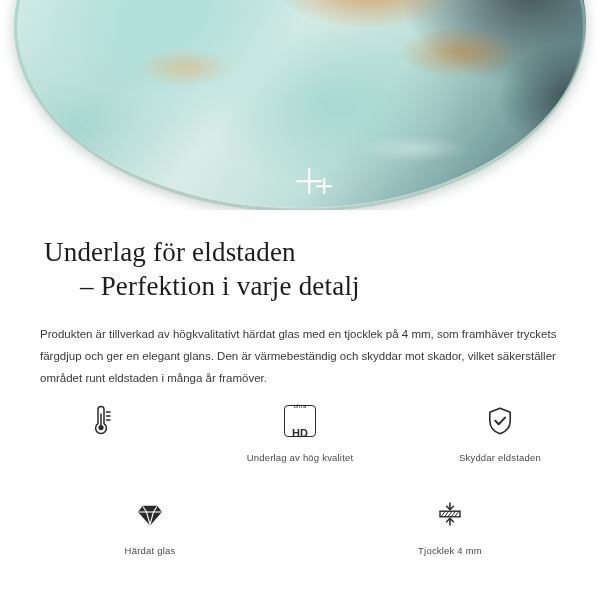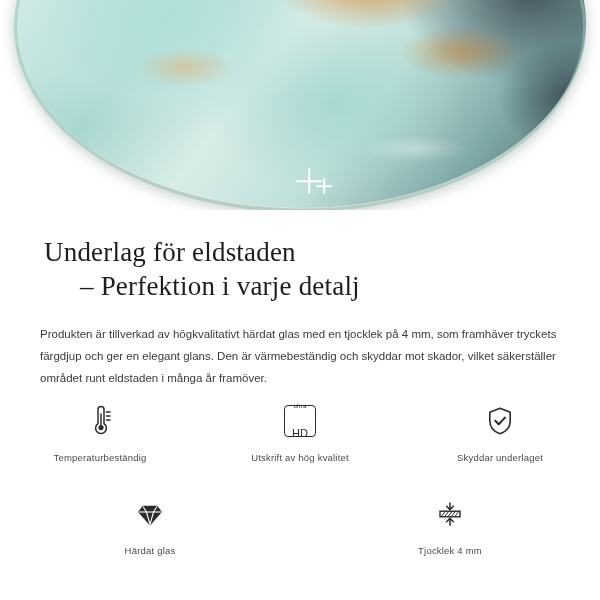--- a/index.html
+++ b/index.html
@@ -140,21 +140,21 @@
     height: 30px;
     border: 1.6px solid #2b2b2b;
     border-radius: 4px;
     display: flex;
     flex-direction: column;
     align-items: center;
     justify-content: center;
     line-height: 1;
   }
   .ultrahd .u1 { font-size: 6px; color: #2b2b2b; letter-spacing: .3px; }
-  .ultrahd .u2 { font-size: 11px; font-weight: normal; color: #2b2b2b; margin-top: 19px; }
+  .ultrahd .u2 { font-size: 11px; font-weight: bold; color: #2b2b2b; margin-top: 19px; }
 </style>
 </head>
 <body>
 
 <div class="hero">
   <div class="hero-disc"></div>
   <div class="hero-edge"></div>
 
   <div class="sparkle" style="left:296px; top:168px; width:26px; height:26px;">
     <i class="h"></i>
@@ -182,41 +182,40 @@
       <div class="feat-ico">
         <svg width="36" height="36" viewBox="0 0 36 36" fill="none" stroke="#2b2b2b" stroke-width="1.5" stroke-linecap="round">
           <path d="M16 6.5a3 3 0 0 1 6 0v14.2a5.4 5.4 0 1 1-6 0z"></path>
           <line x1="19" y1="11" x2="19" y2="22"></line>
           <circle cx="19" cy="24.6" r="2.6" fill="#2b2b2b" stroke="none"></circle>
           <line x1="24.5" y1="9" x2="28" y2="9"></line>
           <line x1="24.5" y1="13" x2="28" y2="13"></line>
           <line x1="24.5" y1="17" x2="28" y2="17"></line>
         </svg>
       </div>
-      <div class="feat-label">Temperaturbeständig</div>
     </div>
 
     <div class="feat">
       <div class="feat-ico">
         <div class="ultrahd">
           <span class="u1">ultra</span>
           <span class="u2">HD</span>
         </div>
       </div>
-      <div class="feat-label">Utskrift av hög kvalitet</div>
+      <div class="feat-label">Underlag av hög kvalitet</div>
     </div>
 
     <div class="feat">
       <div class="feat-ico">
         <svg width="36" height="36" viewBox="0 0 36 36" fill="none" stroke="#2b2b2b" stroke-width="1.6" stroke-linecap="round" stroke-linejoin="round">
           <path d="M18 5.2 7.8 9.3v8.1c0 6.4 4.3 11.3 10.2 13.4 5.9-2.1 10.2-7 10.2-13.4V9.3z"></path>
           <path d="M13.3 17.8 16.7 21.2 23 14.6" stroke-width="2"></path>
         </svg>
       </div>
-      <div class="feat-label">Skyddar underlaget</div>
+      <div class="feat-label">Skyddar eldstaden</div>
     </div>
 
   </div>
 
   <div class="feat-row feat-row-2">
 
     <div class="feat">
       <div class="feat-ico">
         <svg width="36" height="36" viewBox="0 0 36 36" fill="none" stroke="#2b2b2b" stroke-width="1.4" stroke-linejoin="round">
           <path d="M11 10.5h14l4 5.5-11 12.5L7 16z" fill="#2b2b2b" stroke="#2b2b2b"></path>

